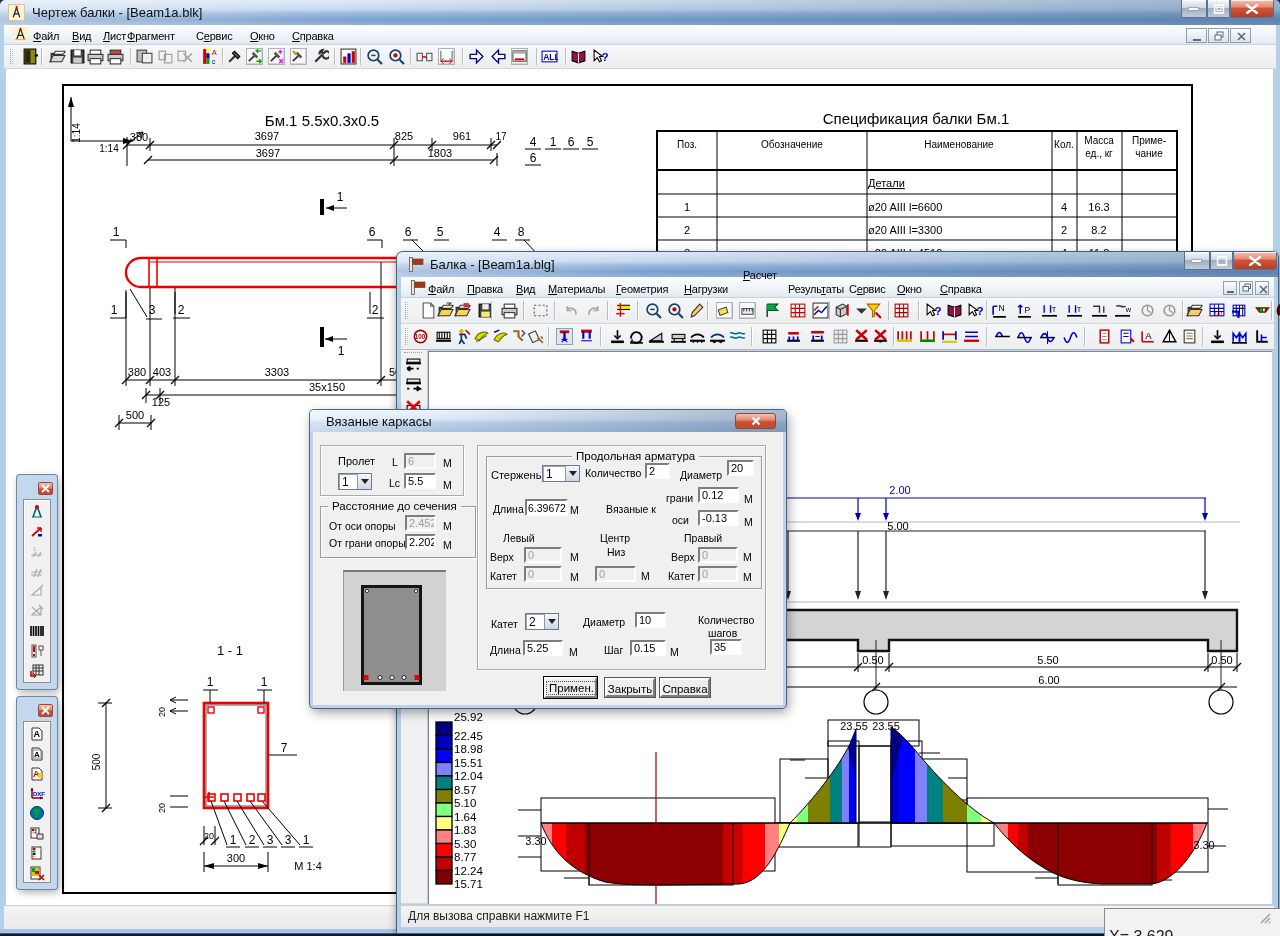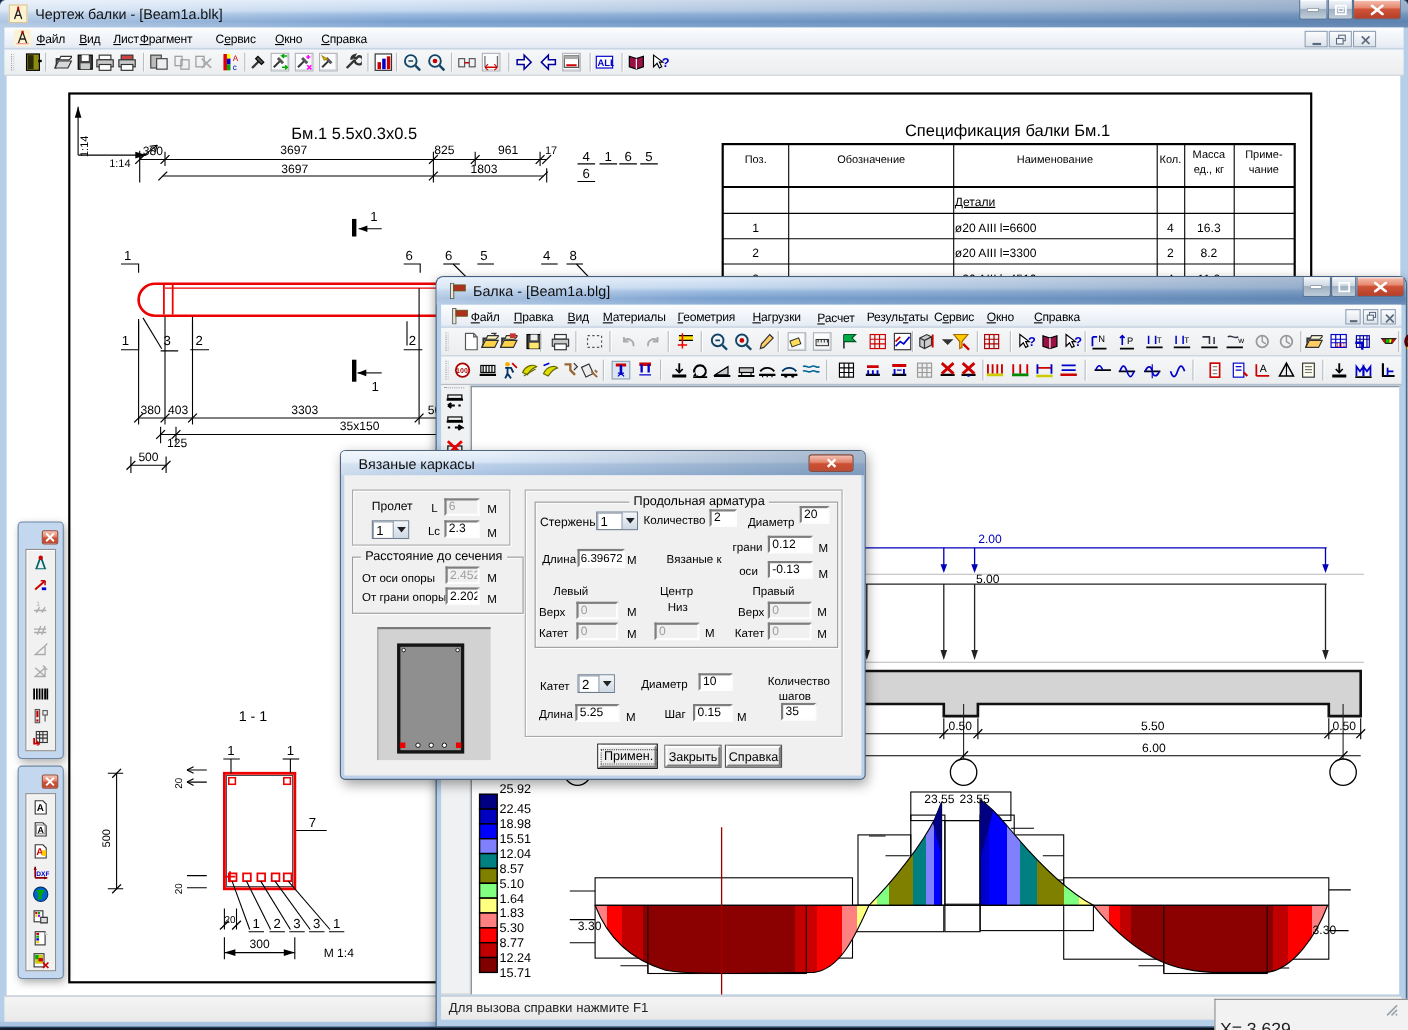--- a/index.html
+++ b/index.html
@@ -561,21 +561,21 @@
     <div class="abs" style="left:13px;top:28px;width:15px;height:14px"><svg viewBox="0 0 16 15" width="16" height="15">
         <rect x="1.5" y="0.5" width="3" height="14" fill="#ece6d8" stroke="#555" stroke-width="0.8"></rect>
         <rect x="4.5" y="2" width="10.5" height="5.5" fill="#b03020" stroke="#551" stroke-width="0.7"></rect>
       </svg></div>
     <div class="mitem" style="left:31px;top:31px"><span class="u">Ф</span>айл</div>
     <div class="mitem" style="left:70px;top:31px"><span class="u">П</span>равка</div>
     <div class="mitem" style="left:119px;top:31px"><span class="u">В</span>ид</div>
     <div class="mitem" style="left:151px;top:31px"><span class="u">М</span>атериалы</div>
     <div class="mitem" style="left:219px;top:31px"><span class="u">Г</span>еометрия</div>
     <div class="mitem" style="left:287px;top:31px"><span class="u">Н</span>агрузки</div>
-    <div class="mitem" style="left:346px;top:32px"><span class="u">Р</span>асчет</div>
+    <div class="mitem" style="left:346px;top:17px"><span class="u">Р</span>асчет</div>
     <div class="mitem" style="left:391px;top:31px">Резуль<span class="u">т</span>аты</div>
     <div class="mitem" style="left:452px;top:31px">С<span class="u">е</span>рвис</div>
     <div class="mitem" style="left:500px;top:31px"><span class="u">О</span>кно</div>
     <div class="mitem" style="left:543px;top:31px"><span class="u">С</span>правка</div>
     <div class="mdib" style="left:826px;top:29px;width:14px;height:14px">
       <svg width="9" height="9" style="position:absolute;left:3px;top:3px">
         <rect x="0" y="6" width="7" height="2" fill="#5a6a7e"></rect>
       </svg>
     </div>
     <div class="mdib" style="left:842px;top:29px;width:14px;height:14px">
@@ -1179,21 +1179,21 @@
       <div class="abs" style="left:7px;top:13px;width:144px;height:51px;border:1px solid #aaa;box-shadow:inset 1px 1px 0 #fff,1px 1px 0 #fff"></div>
       <div class="dl" style="left:25px;top:23px;font-size:11px;color:#000">Пролет</div>
       <div class="combo" style="left:25px;top:41px;width:34px;height:17px">
         <span class="val">1</span>
         <span class="arr"></span>
       </div>
       <div class="dl" style="left:79px;top:24px;font-size:10.5px;color:#000">L</div>
       <div class="field dis" style="left:91px;top:21px;width:32px;height:16px">6</div>
       <div class="dl" style="left:130px;top:25px;font-size:10.5px;color:#000">М</div>
       <div class="dl" style="left:76px;top:45px;font-size:10.5px;color:#000">Lc</div>
-      <div class="field" style="left:91px;top:41px;width:32px;height:16px">2.3</div>
+      <div class="field" style="left:91px;top:41px;width:32px;height:16px">5.5</div>
       <div class="dl" style="left:130px;top:47px;font-size:10.5px;color:#000">М</div>
       <div class="gbox" style="left:7px;top:74px;width:156px;height:52px">
         <span style="left:7px">Расстояние до сечения</span>
       </div>
       <div class="dl" style="left:16px;top:88px;font-size:10.5px;color:#000">От оси опоры</div>
       <div class="field dis" style="left:92px;top:83px;width:31px;height:16px">2.4522</div>
       <div class="dl" style="left:130px;top:88px;font-size:10.5px;color:#000">М</div>
       <div class="dl" style="left:16px;top:105px;font-size:10.5px;color:#000">От грани опоры</div>
       <div class="field" style="left:92px;top:102px;width:31px;height:16px">2.2022</div>
       <div class="dl" style="left:130px;top:107px;font-size:10.5px;color:#000">М</div>

